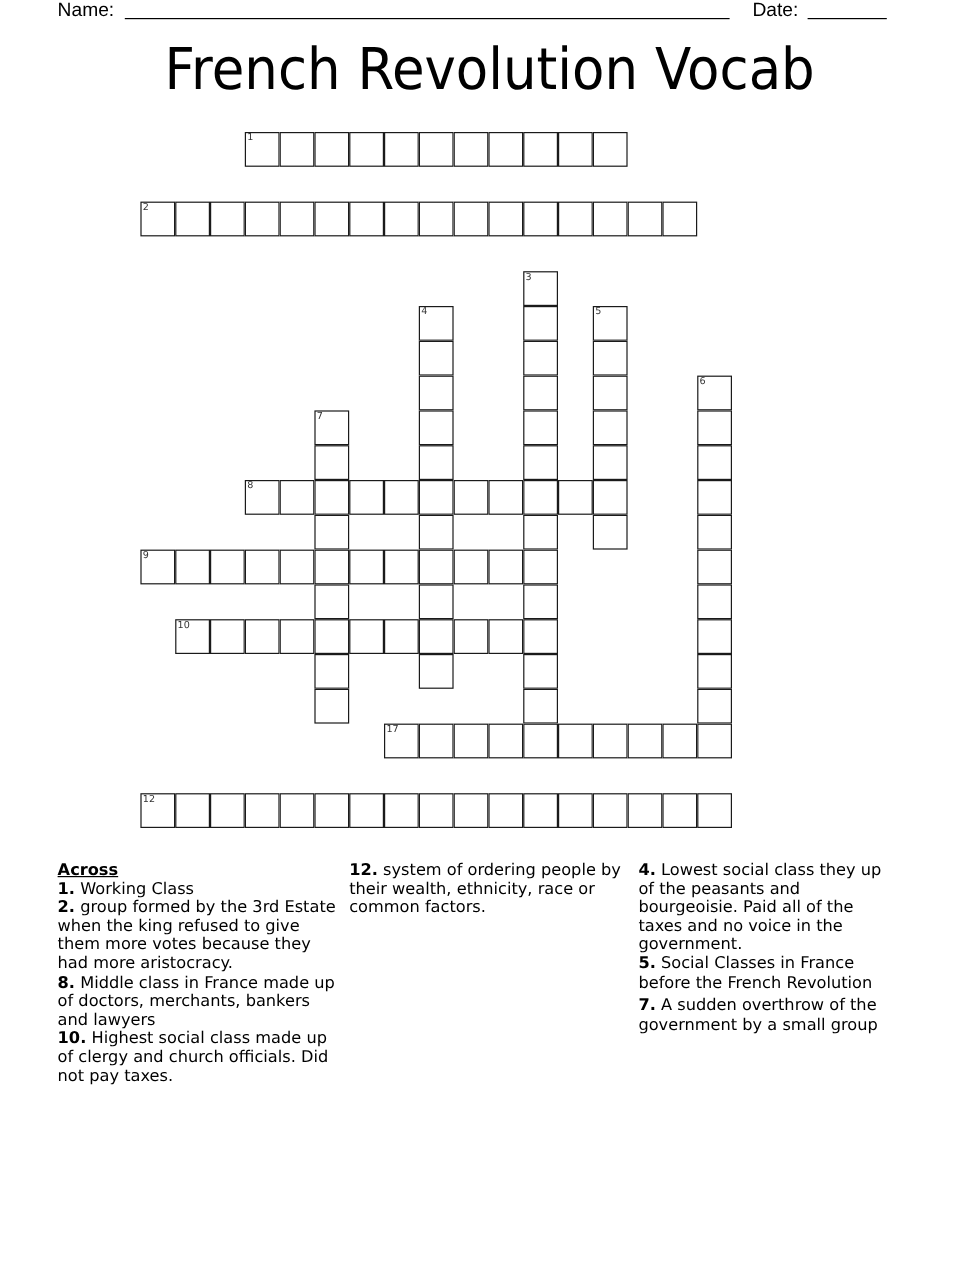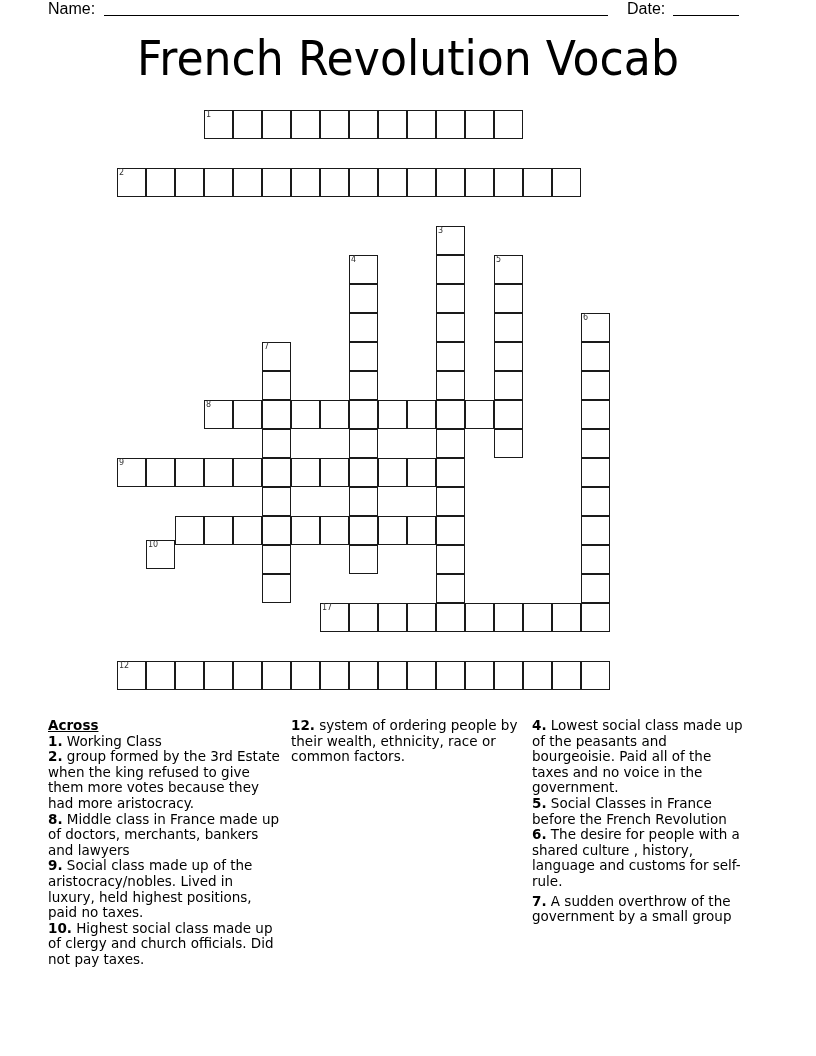--- a/index.html
+++ b/index.html
@@ -139,21 +139,21 @@
       <span class="num">9</span>
     </div>
     <div class="cell" style="left: 146px; top: 458px;"></div>
     <div class="cell" style="left: 175px; top: 458px;"></div>
     <div class="cell" style="left: 204px; top: 458px;"></div>
     <div class="cell" style="left: 233px; top: 458px;"></div>
     <div class="cell" style="left: 291px; top: 458px;"></div>
     <div class="cell" style="left: 320px; top: 458px;"></div>
     <div class="cell" style="left: 378px; top: 458px;"></div>
     <div class="cell" style="left: 407px; top: 458px;"></div>
-    <div class="cell" style="left: 146px; top: 516px; margin-top: 24px;">
+    <div class="cell" style="left: 146px; top: 516px;">
       <span class="num">10</span>
     </div>
     <div class="cell" style="left: 175px; top: 516px;"></div>
     <div class="cell" style="left: 204px; top: 516px;"></div>
     <div class="cell" style="left: 233px; top: 516px;"></div>
     <div class="cell" style="left: 291px; top: 516px;"></div>
     <div class="cell" style="left: 320px; top: 516px;"></div>
     <div class="cell" style="left: 378px; top: 516px;"></div>
     <div class="cell" style="left: 407px; top: 516px;"></div>
     <div class="cell" style="left: 320px; top: 603px;">
@@ -186,27 +186,25 @@
     <div class="cell" style="left: 552px; top: 661px;"></div>
     <div class="cell" style="left: 581px; top: 661px;"></div>
   </div>
 
 <div class="clues">
   <div class="col" style="left:48px; width:235px;">
     <div class="clue-heading">Across</div>
     <div class="clue"><b>1.</b> <span>Working Class</span></div>
     <div class="clue"><b>2.</b> <span>group formed by the 3rd Estate when the king refused to give them more votes because they had more aristocracy.</span></div>
     <div class="clue"><b>8.</b> <span>Middle class in France made up of doctors, merchants, bankers and lawyers</span></div>
-    <div class="clue"><b>9.</b> <span>Social class made up of the aristocracy/nobles. Lived in luxury, held highest positions, paid no taxes.</span></div>
     <div class="clue"><b>10.</b> <span>Highest social class made up of clergy and church officials. Did not pay taxes.</span></div>
   </div>
   <div class="col" style="left:291px; width:238px;">
     <div class="clue"><b>12.</b> <span>system of ordering people by their wealth, ethnicity, race or common factors.</span></div>
     <div class="gap"></div>
   </div>
   <div class="col" style="left:532px; width:215px;">
-    <div class="clue"><b>4.</b> <span>Lowest social class made up of the peasants and bourgeoisie. Paid all of the taxes and no voice in the government.</span></div>
+    <div class="clue"><b>4.</b> <span>Lowest social class they up of the peasants and bourgeoisie. Paid all of the taxes and no voice in the government.</span></div>
     <div class="clue"><b>5.</b> <span>Social Classes in France before the French Revolution</span></div>
-    <div class="clue"><b>6.</b> <span>The desire for people with a shared culture , history, language and customs for self-rule.</span></div>
     <div class="gap"></div>
     <div class="clue"><b>7.</b> <span>A sudden overthrow of the government by a small group</span></div>
   </div>
 </div>
 
 </body></html>

